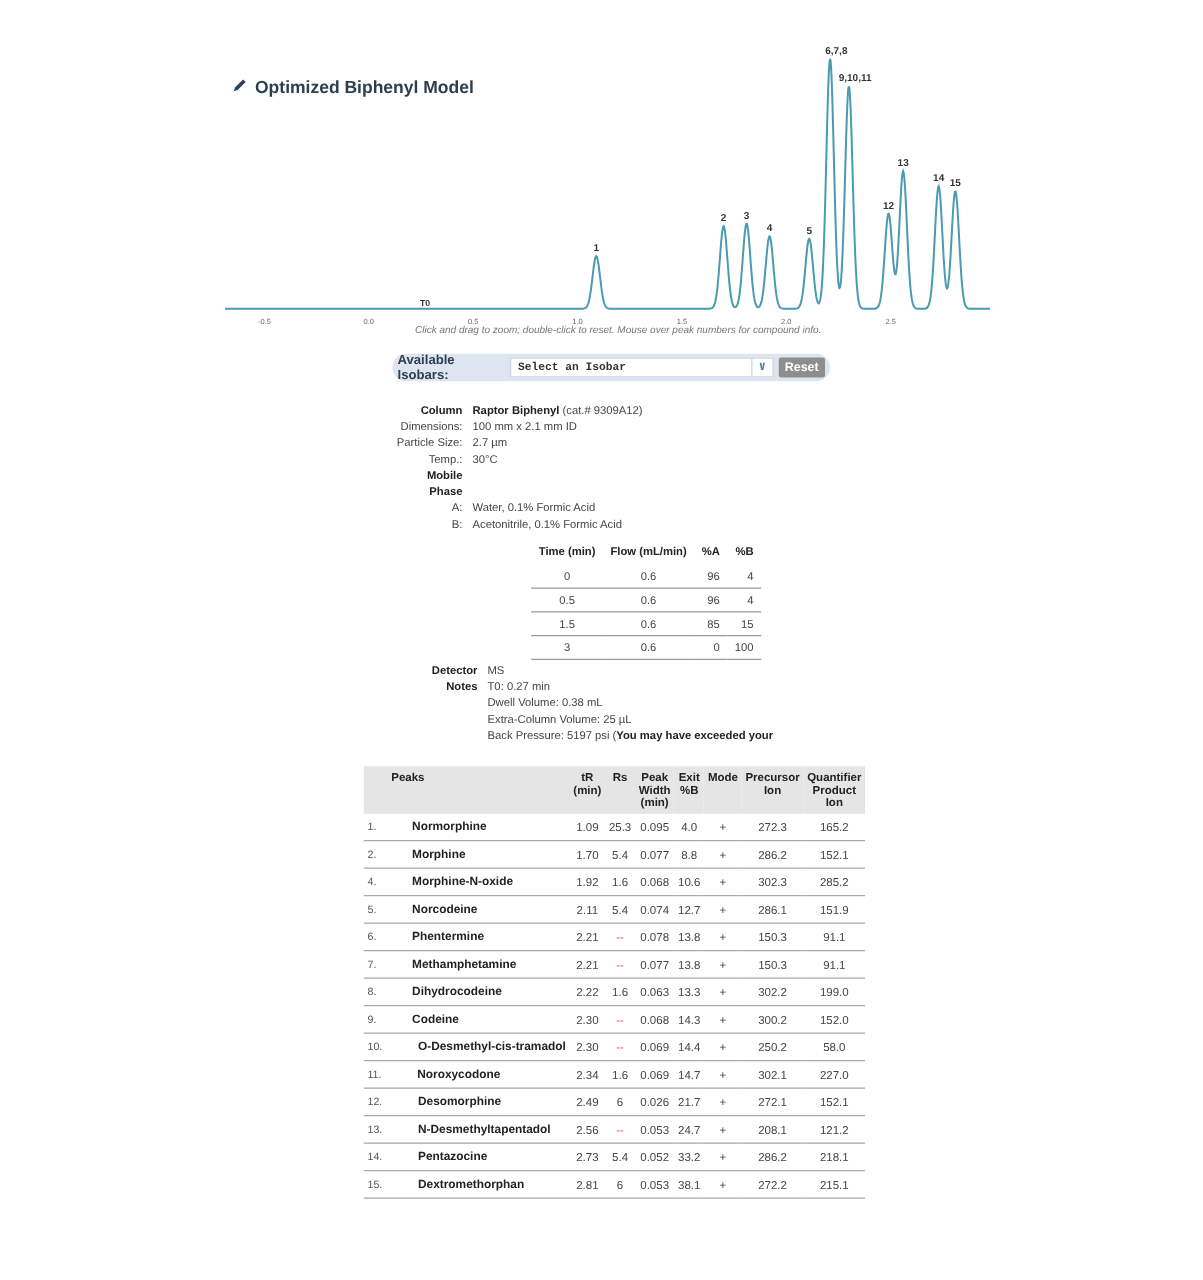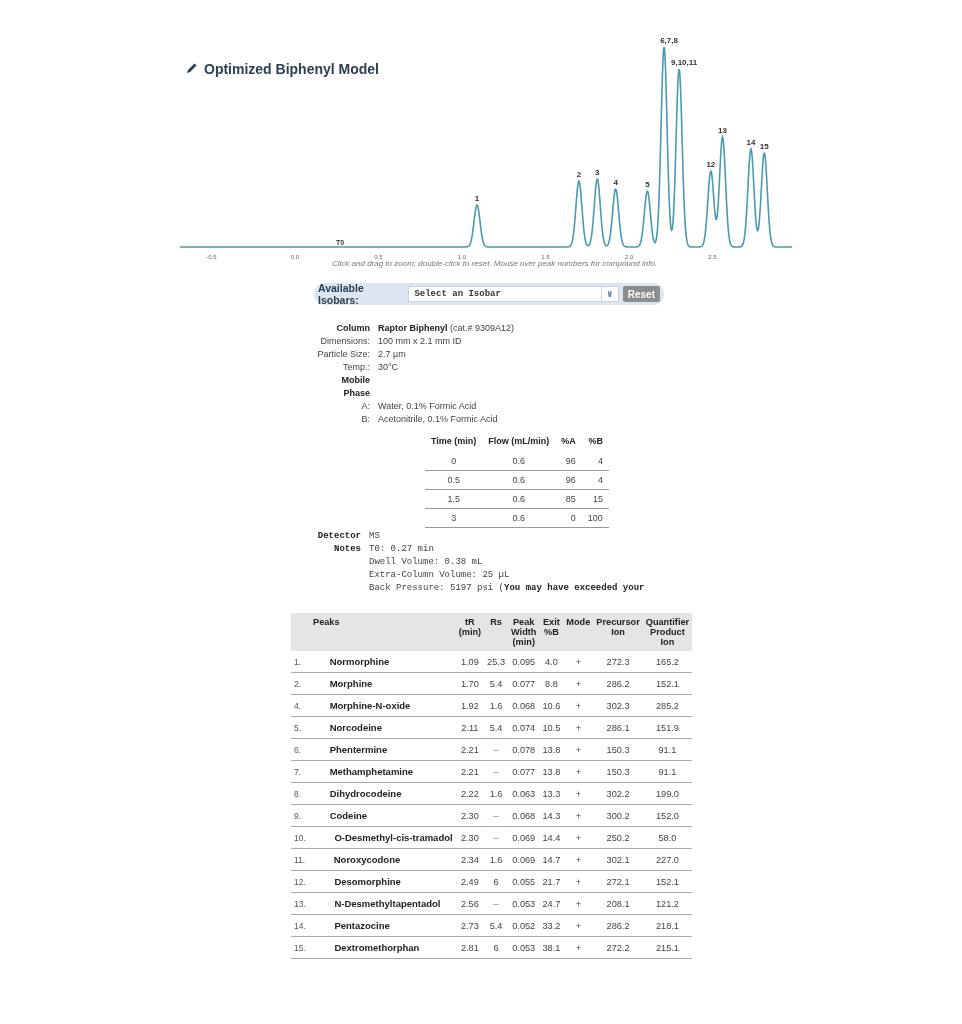--- a/index.html
+++ b/index.html
@@ -16,21 +16,21 @@
   .reset-btn { margin-left:4px; height:16px; padding:0 5px; background:#8d8d8d; color:#fff; font-size:10px; font-weight:bold; display:flex; align-items:center; border-radius:2px; }
   .specs { position:absolute; left:300px; top:322px; font-size:9px; color:#444; }
   .spec-row { display:flex; line-height:13px; }
   .spec-key { width:70px; text-align:right; padding-right:8px; }
   .spec-key.bold { font-weight:bold; color:#222; }
   .spec-val b { font-weight:bold; color:#222; }
   .gradient { position:absolute; left:425px; top:433px; border-collapse:collapse; font-size:9px; color:#444; }
   .gradient th { font-weight:bold; color:#222; padding:3px 6px 6px 6px; text-align:center; }
   .gradient td { padding:4px 6px; border-bottom:1px solid #999; text-align:center; }
   .gradient td.r, .gradient th.r { text-align:right; }
-  .det { position:absolute; left:291px; top:530px; font-size:9px; color:#444;font-family:Liberation Mono, monospace; }
+  .det { position:absolute; left:312px; top:530px; font-size:9px; color:#444; }
   .peaks-table { position:absolute; left:291px; top:613px; width:400px; border-collapse:collapse; font-size:9.2px; color:#444; }
   .peaks-table thead tr { background:#e5e5e5; }
   .peaks-table th { font-weight:bold; color:#222; padding:4px 3px; vertical-align:top; text-align:center; line-height:10px; }
   .peaks-table th.peaks-h { text-align:left; padding-left:22px; }
   .peaks-table td { padding:3px 3px; border-bottom:1px solid #a8a8a8; text-align:center; height:15px; }
   .peaks-table td.name { text-align:left; white-space:nowrap; }
   .peaks-table td.name .num { font-size:8.5px; color:#555; }
   .peaks-table td.name .nm { font-weight:bold; color:#222; font-size:9.5px;margin-left:26px; }
   .dash { color:#d9534f; }
 </style>
@@ -216,21 +216,21 @@
         <td>10.6</td>
         <td>+</td>
         <td>302.3</td>
         <td>285.2</td>
       </tr>
       <tr>
         <td class="name"><span class="num">5.</span> <span class="nm">Norcodeine</span></td>
         <td>2.11</td>
         <td>5.4</td>
         <td>0.074</td>
-        <td>10.5</td>
+        <td>12.7</td>
         <td>+</td>
         <td>286.1</td>
         <td>151.9</td>
       </tr>
       <tr>
         <td class="name"><span class="num">6.</span> <span class="nm">Phentermine</span></td>
         <td>2.21</td>
         <td class="dash">--</td>
         <td>0.078</td>
         <td>13.8</td>
@@ -285,21 +285,21 @@
         <td>0.069</td>
         <td>14.7</td>
         <td>+</td>
         <td>302.1</td>
         <td>227.0</td>
       </tr>
       <tr>
         <td class="name"><span class="num">12.</span> <span class="nm">Desomorphine</span></td>
         <td>2.49</td>
         <td>6</td>
-        <td>0.055</td>
+        <td>0.026</td>
         <td>21.7</td>
         <td>+</td>
         <td>272.1</td>
         <td>152.1</td>
       </tr>
       <tr>
         <td class="name"><span class="num">13.</span> <span class="nm">N-Desmethyltapentadol</span></td>
         <td>2.56</td>
         <td class="dash">--</td>
         <td>0.053</td>

